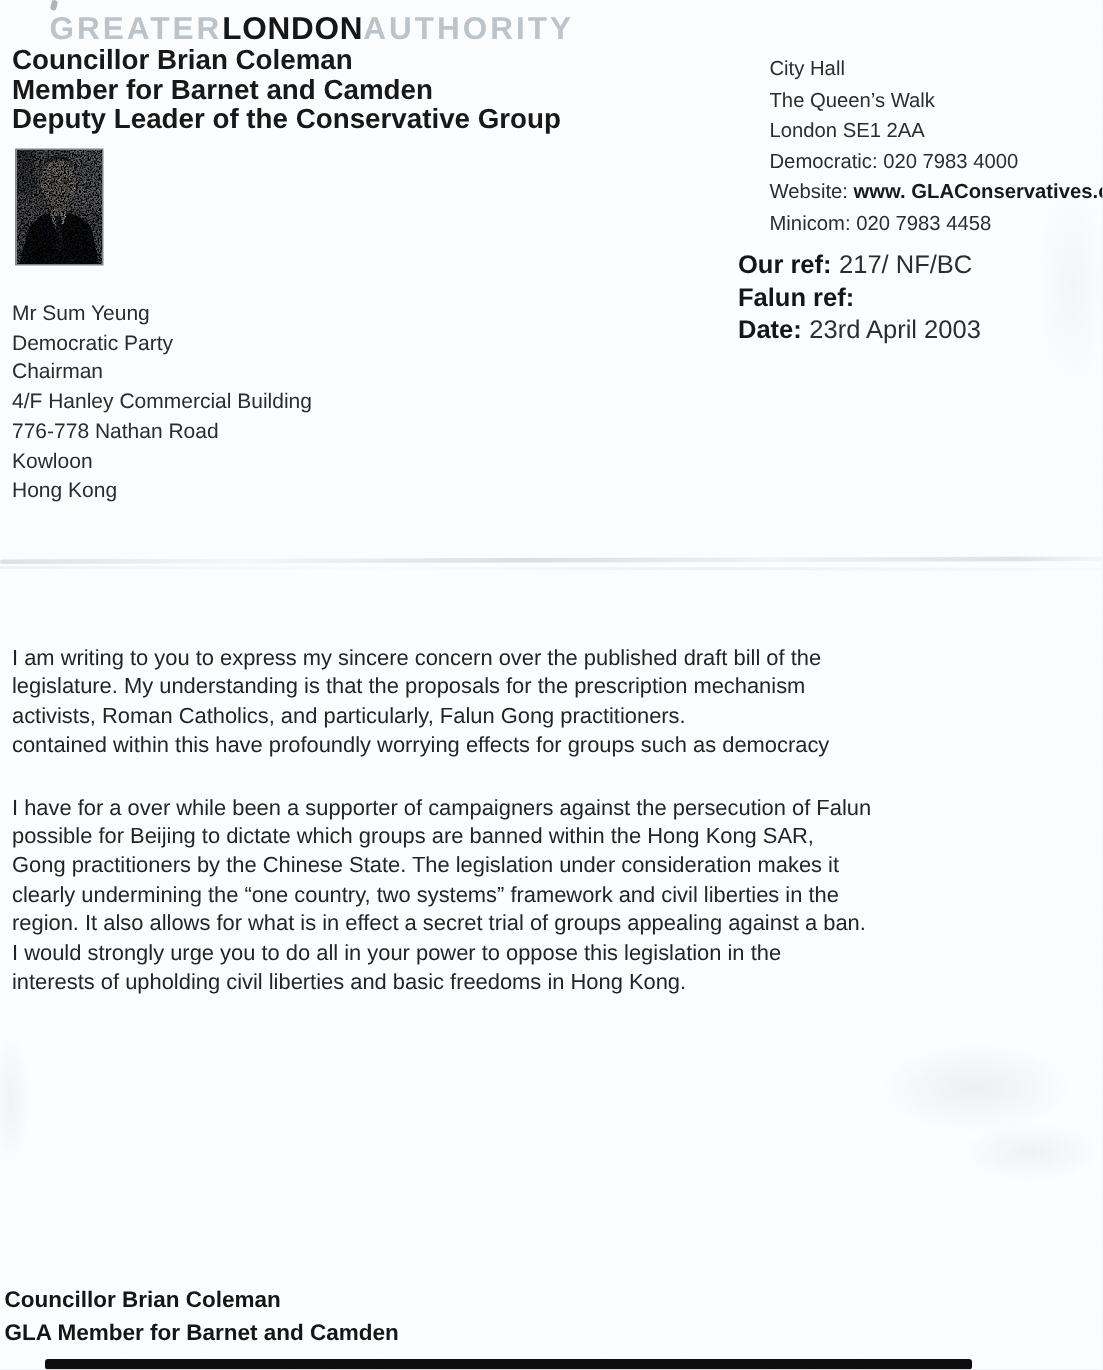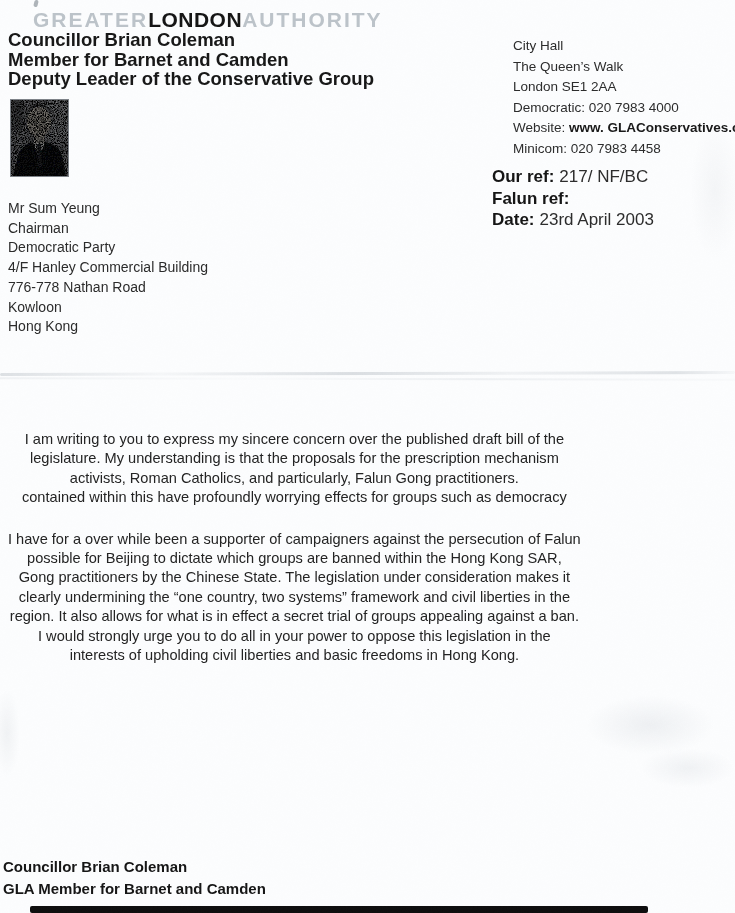--- a/index.html
+++ b/index.html
@@ -71,21 +71,21 @@
     position:absolute;left:0;top:378px;width:735px;height:2px;
     background:linear-gradient(to right,
       rgba(150,160,170,.12), rgba(150,160,170,.02) 35%,
       rgba(150,160,170,.14) 65%, rgba(150,160,170,.03));
     transform:rotate(.1deg);
   }
   
   .body-text{position:absolute;left:8px;top:430px;font-size:14.6px;
     line-height:19.4px;color:#222;}
   .body-text .para{margin-bottom:22px;}
-  .body-text .line{white-space:nowrap;text-align:center;}
+  .body-text .line{white-space:nowrap;}
   
   .signature{
     position:absolute;left:3px;top:856px;
     font-size:15px;font-weight:700;color:#141414;line-height:22px;
     white-space:nowrap;
   }
   
   .scan-bar{
     position:absolute;left:30px;top:906px;width:618px;height:7px;
     background:#0d0d0d;border-radius:2px;
@@ -166,22 +166,22 @@
   </div>
 
   <div class="refs">
     <div><span class="lbl">Our ref:</span><span>217/ NF/BC</span></div>
     <div><span class="lbl">Falun ref:</span><span></span></div>
     <div><span class="lbl">Date:</span><span>23rd April 2003</span></div>
   </div>
 
   <div class="recipient">
       <div class="line">Mr Sum Yeung</div>
+      <div class="line">Democratic Party</div>
       <div class="line">Chairman</div>
-      <div class="line">Democratic Party</div>
       <div class="line">4/F Hanley Commercial Building</div>
       <div class="line">776-778 Nathan Road</div>
       <div class="line">Kowloon</div>
       <div class="line">Hong Kong</div>
     </div>
 
   <div class="crease"></div>
   <div class="crease2"></div>
 
   <div class="body-text">

